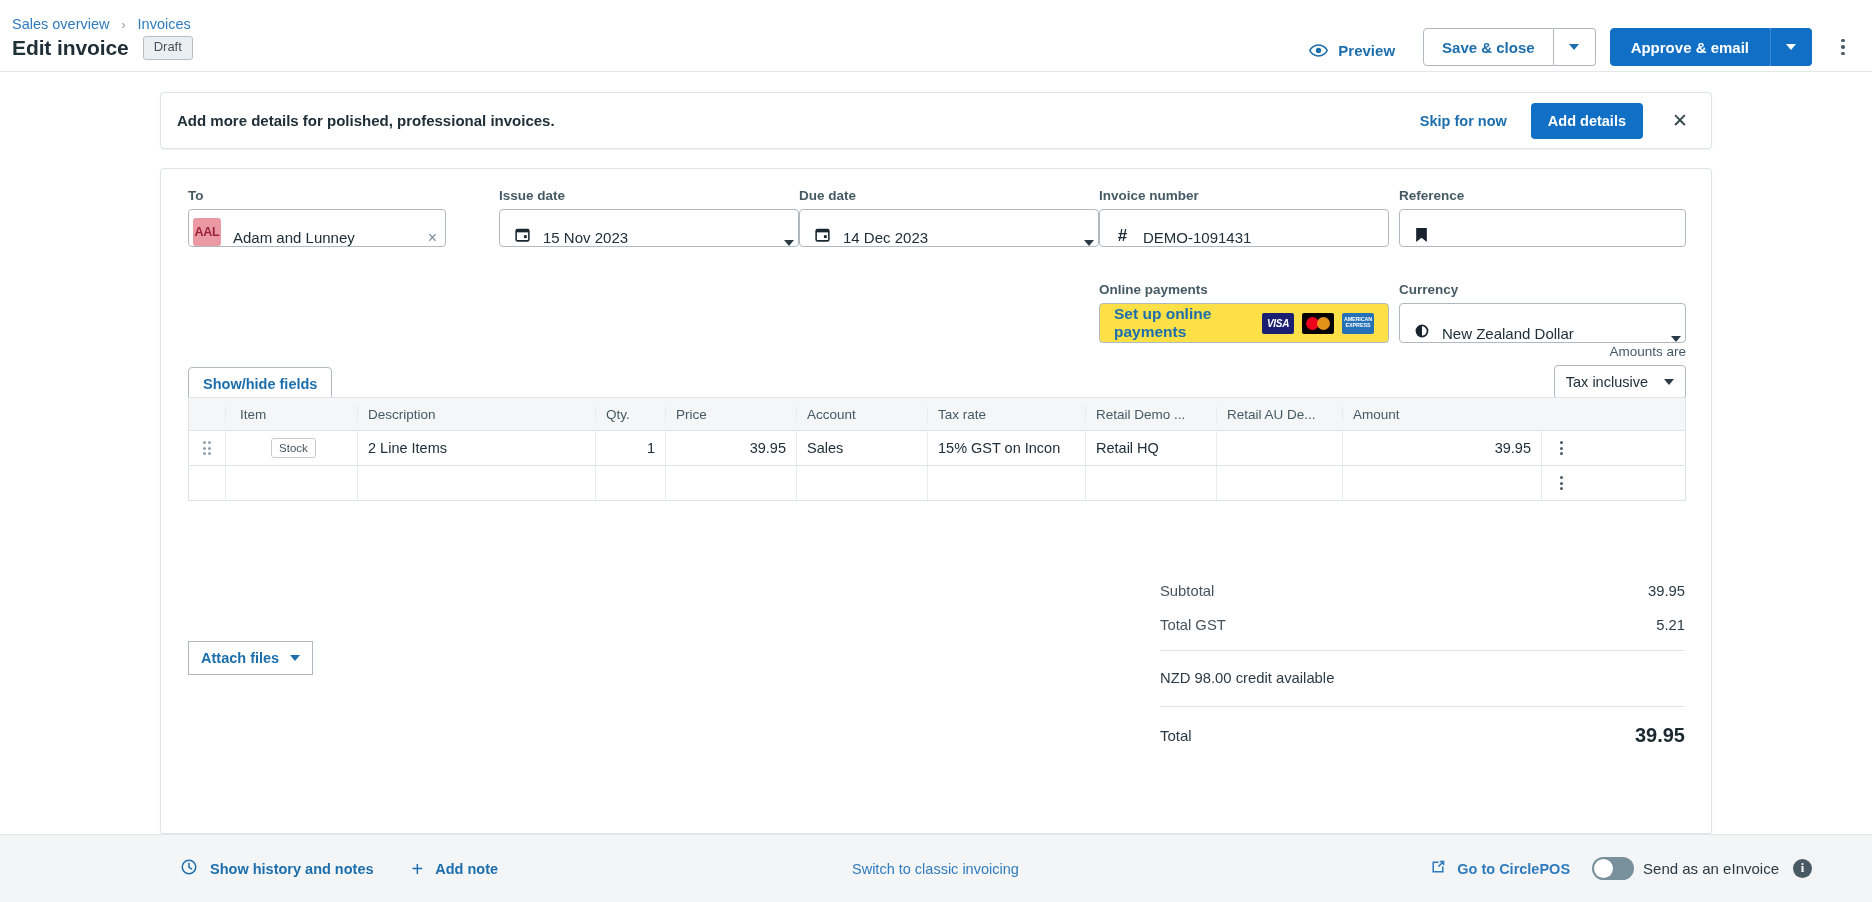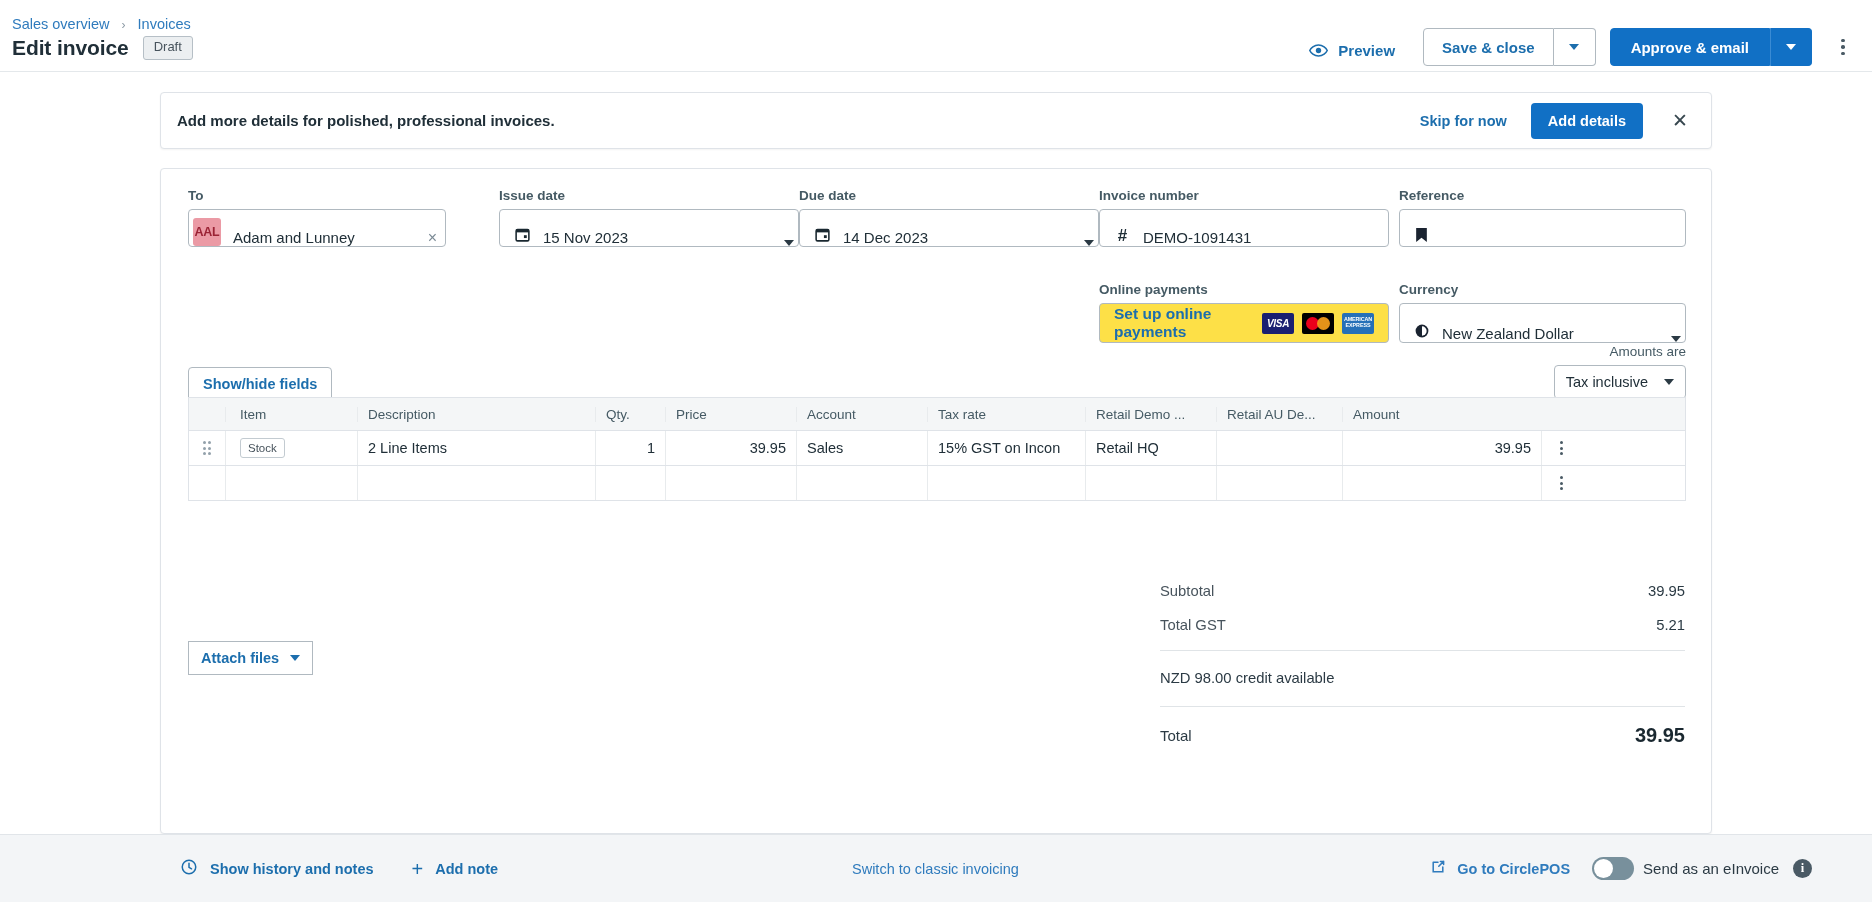--- a/index.html
+++ b/index.html
@@ -425,21 +425,21 @@
         <div class="c-drag">
           <span class="drag-dots">
               <i></i>
               <i></i>
               <i></i>
               <i></i>
               <i></i>
               <i></i>
             </span>
         </div>
-        <div class="c-item" style="padding-left:14px;">
+        <div class="c-item" style="padding-left:14px;justify-content:center;">
           <span class="chip-stock">Stock</span>
         </div>
         <div class="c-desc">2 Line Items</div>
         <div class="c-qty">1</div>
         <div class="c-price">39.95</div>
         <div class="c-acct">Sales</div>
         <div class="c-tax">15% GST on Incon</div>
         <div class="c-rd">Retail HQ</div>
         <div class="c-rau"></div>
         <div class="c-amt">39.95</div>

